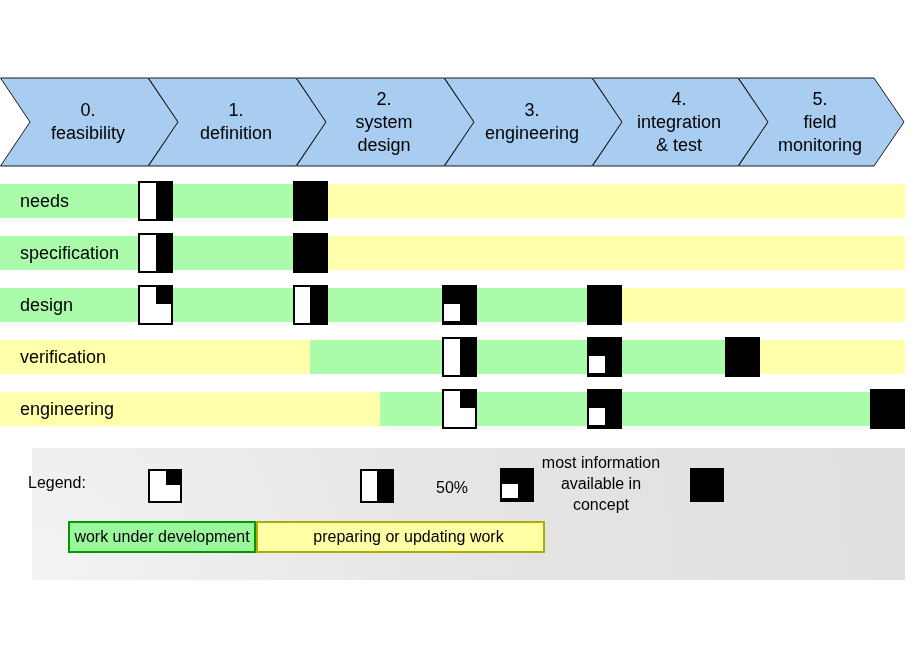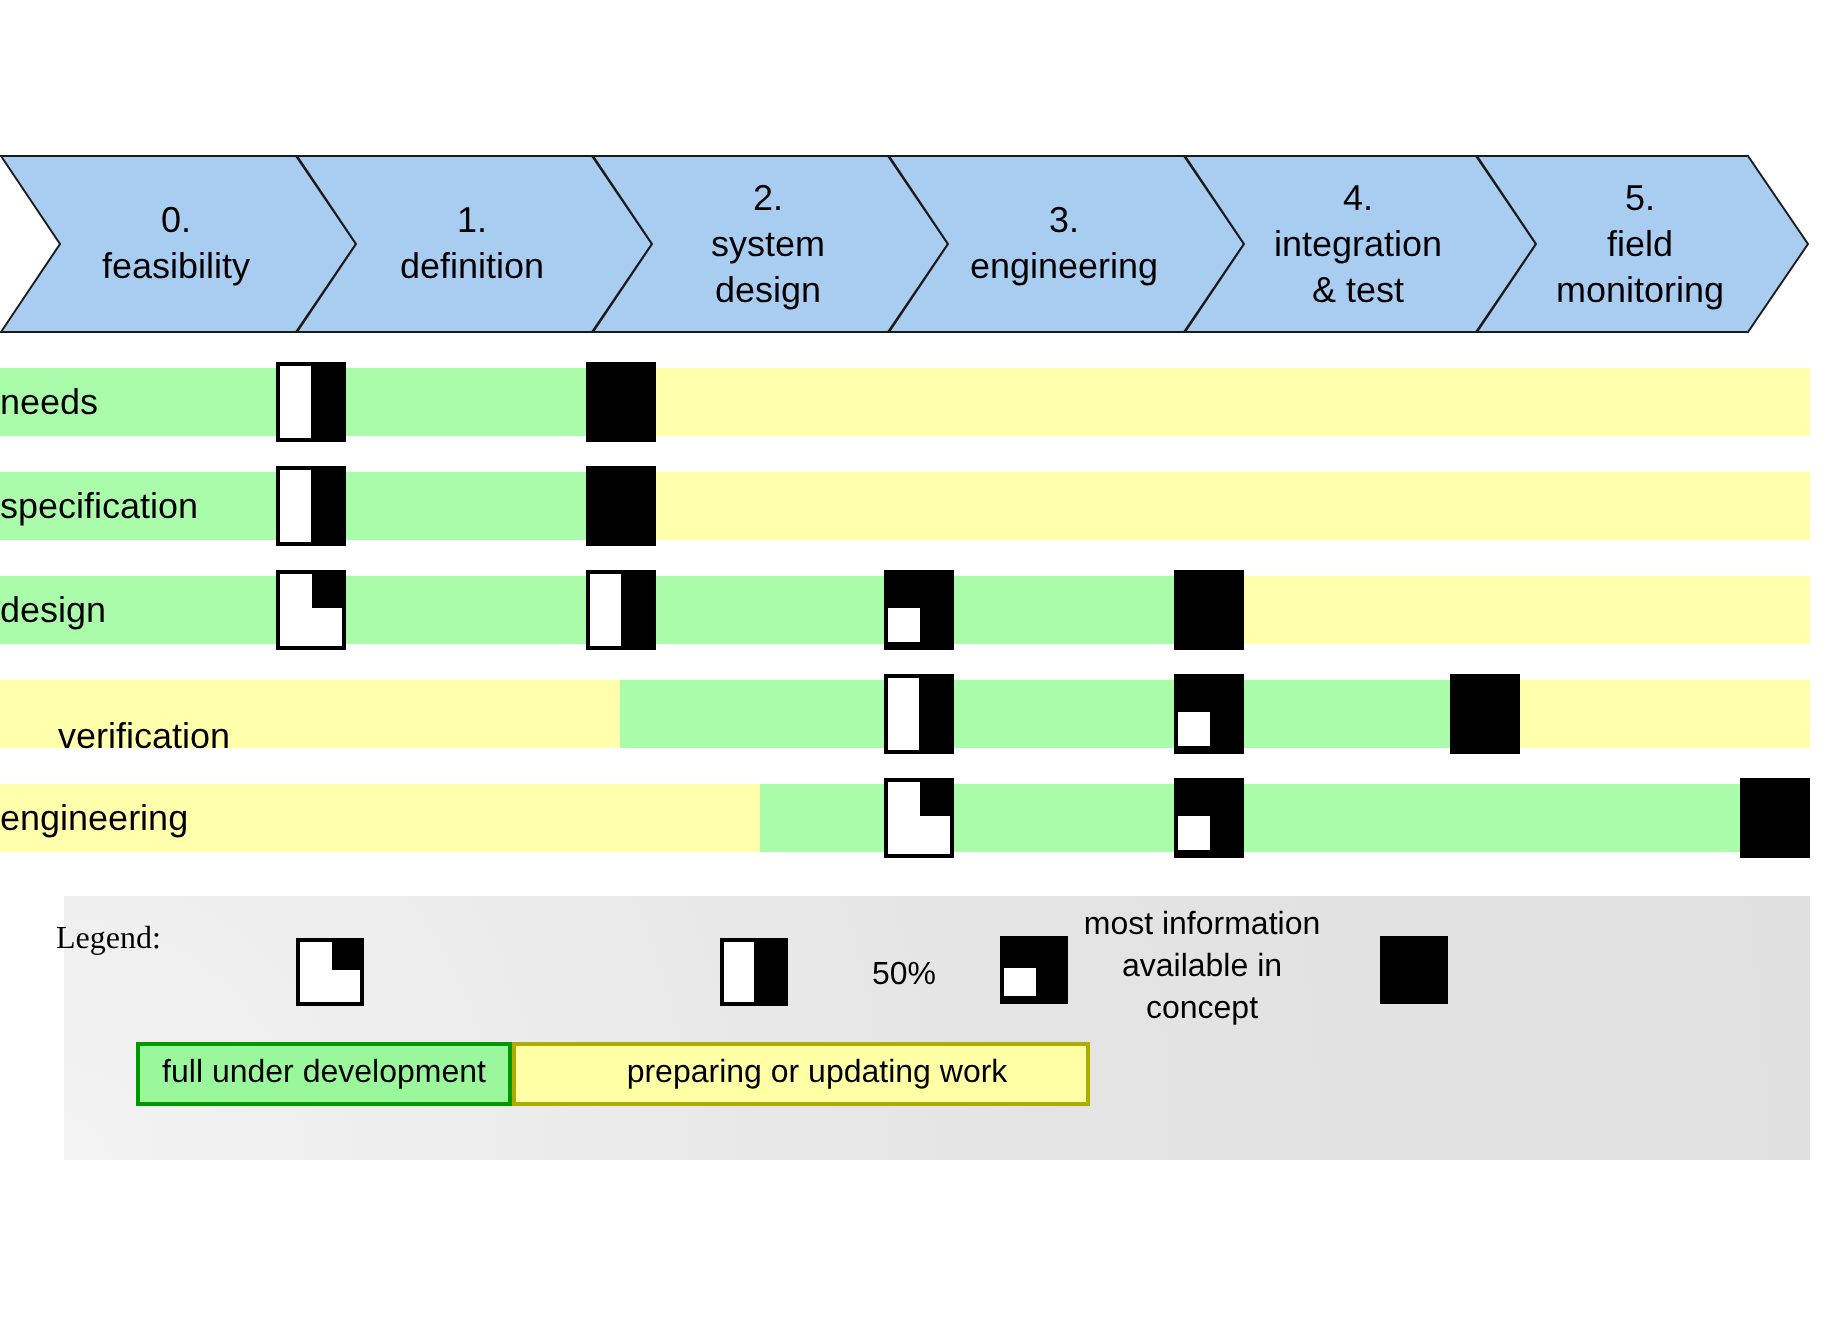--- a/index.html
+++ b/index.html
@@ -6,34 +6,34 @@
   #stage { position:relative; width:920px; height:660px; background:#fff; overflow:hidden;
            font-family:"Liberation Sans", sans-serif; color:#000; }
 
   .phase-label { position:absolute; top:77px; height:90px; display:flex; align-items:center;
                  justify-content:center; text-align:center; white-space:pre-line;
                  font-size:18px; line-height:23px; }
 
   .seg { position:absolute; height:34px; }
   .seg.green  { background:var(--bar-green); }
   .seg.yellow { background:var(--bar-yellow); }
-  .rowlabel { position:absolute; height:34px; line-height:34px; font-size:18px; padding-left:0; }
+  .rowlabel { position:absolute; height:34px; line-height:34px; font-size:18px; padding-left:20px; }
 
   .mk { position:absolute; width:35px; height:40px; box-sizing:border-box; }
   .mk.full    { background:#000; }
   .mk.half    { border:2px solid #000; background:linear-gradient(to right,#fff 0 50%,#000 50% 100%); }
   .mk.draft   { border:2px solid #000; background:#fff; }
   .mk.draft::after   { content:""; position:absolute; top:0; right:0; width:48%; height:46%; background:#000; }
   .mk.concept { background:#000; }
   .mk.concept::after { content:""; position:absolute; left:2px; bottom:4px; width:46%; height:42%; background:#fff; }
   .mk.lg { width:34px; height:34px; }
 
   .panel { position:absolute; left:32px; top:448px; width:873px; height:132px;
            background: radial-gradient(circle at 0% 100%, #f3f3f3 0%, #e4e4e4 55%, #e0e0e0 100%); }
-  .lgd-title { position:absolute; left:28px; top:461px; font-size:16px;font-family:Liberation Serif, serif; }
+  .lgd-title { position:absolute; left:28px; top:474px; font-size:16px; }
   .lgd-label { position:absolute; font-size:16px; line-height:21px; white-space:pre-line; text-align:center; }
   .lgd-box { position:absolute; top:521px; height:32px; box-sizing:border-box; border:2px solid;
              text-align:center; line-height:28px; font-size:16px; }
   .lgd-box.green  { background:var(--legend-green-fill);  border-color:var(--legend-green-border); }
   .lgd-box.yellow { background:var(--legend-yellow-fill); border-color:var(--legend-yellow-border);padding-left:16px; }
 </style>
 </head>
 <body>
 
 <div id="stage">
@@ -75,33 +75,33 @@
     <div class="seg green" style="left: 0px; top: 288px; width: 605px;"></div>
     <div class="seg yellow" style="left: 605px; top: 288px; width: 300px;"></div>
     <div class="rowlabel" style="left: 0px; top: 288px;">design</div>
     <div class="mk draft" style="left: 138px; top: 285px;"></div>
     <div class="mk half" style="left: 293px; top: 285px;"></div>
     <div class="mk concept" style="left: 442px; top: 285px;"></div>
     <div class="mk full" style="left: 587px; top: 285px;"></div>
     <div class="seg yellow" style="left: 0px; top: 340px; width: 310px;"></div>
     <div class="seg green" style="left: 310px; top: 340px; width: 432px;"></div>
     <div class="seg yellow" style="left: 742px; top: 340px; width: 163px;"></div>
-    <div class="rowlabel" style="left: 0px; top: 351px; margin-left: 29px;">verification</div>
+    <div class="rowlabel" style="left: 0px; top: 340px;">verification</div>
     <div class="mk half" style="left: 442px; top: 337px;"></div>
     <div class="mk concept" style="left: 587px; top: 337px;"></div>
     <div class="mk full" style="left: 725px; top: 337px;"></div>
     <div class="seg yellow" style="left: 0px; top: 392px; width: 380px;"></div>
     <div class="seg green" style="left: 380px; top: 392px; width: 525px;"></div>
     <div class="rowlabel" style="left: 0px; top: 392px;">engineering</div>
     <div class="mk draft" style="left: 442px; top: 389px;"></div>
     <div class="mk concept" style="left: 587px; top: 389px;"></div>
     <div class="mk full" style="left: 870px; top: 389px;"></div>
     <div class="mk lg draft" style="left: 148px; top: 469px;"></div>
     <div class="mk lg half" style="left: 360px; top: 469px;"></div>
     <div class="lgd-label" style="left: 422px; top: 477px; width: 60px;">50%</div>
     <div class="mk lg concept" style="left: 500px; top: 468px;"></div>
     <div class="lgd-label" style="left: 527px; top: 452px; width: 148px;">most information
 available in
 concept</div>
     <div class="mk lg full" style="left: 690px; top: 468px;"></div>
-    <div class="lgd-box green" style="left: 68px; width: 188px;">full under development</div>
+    <div class="lgd-box green" style="left: 68px; width: 188px;">work under development</div>
     <div class="lgd-box yellow" style="left: 256px; width: 289px;">preparing or updating work</div>
   </div>
 
 </body></html>

